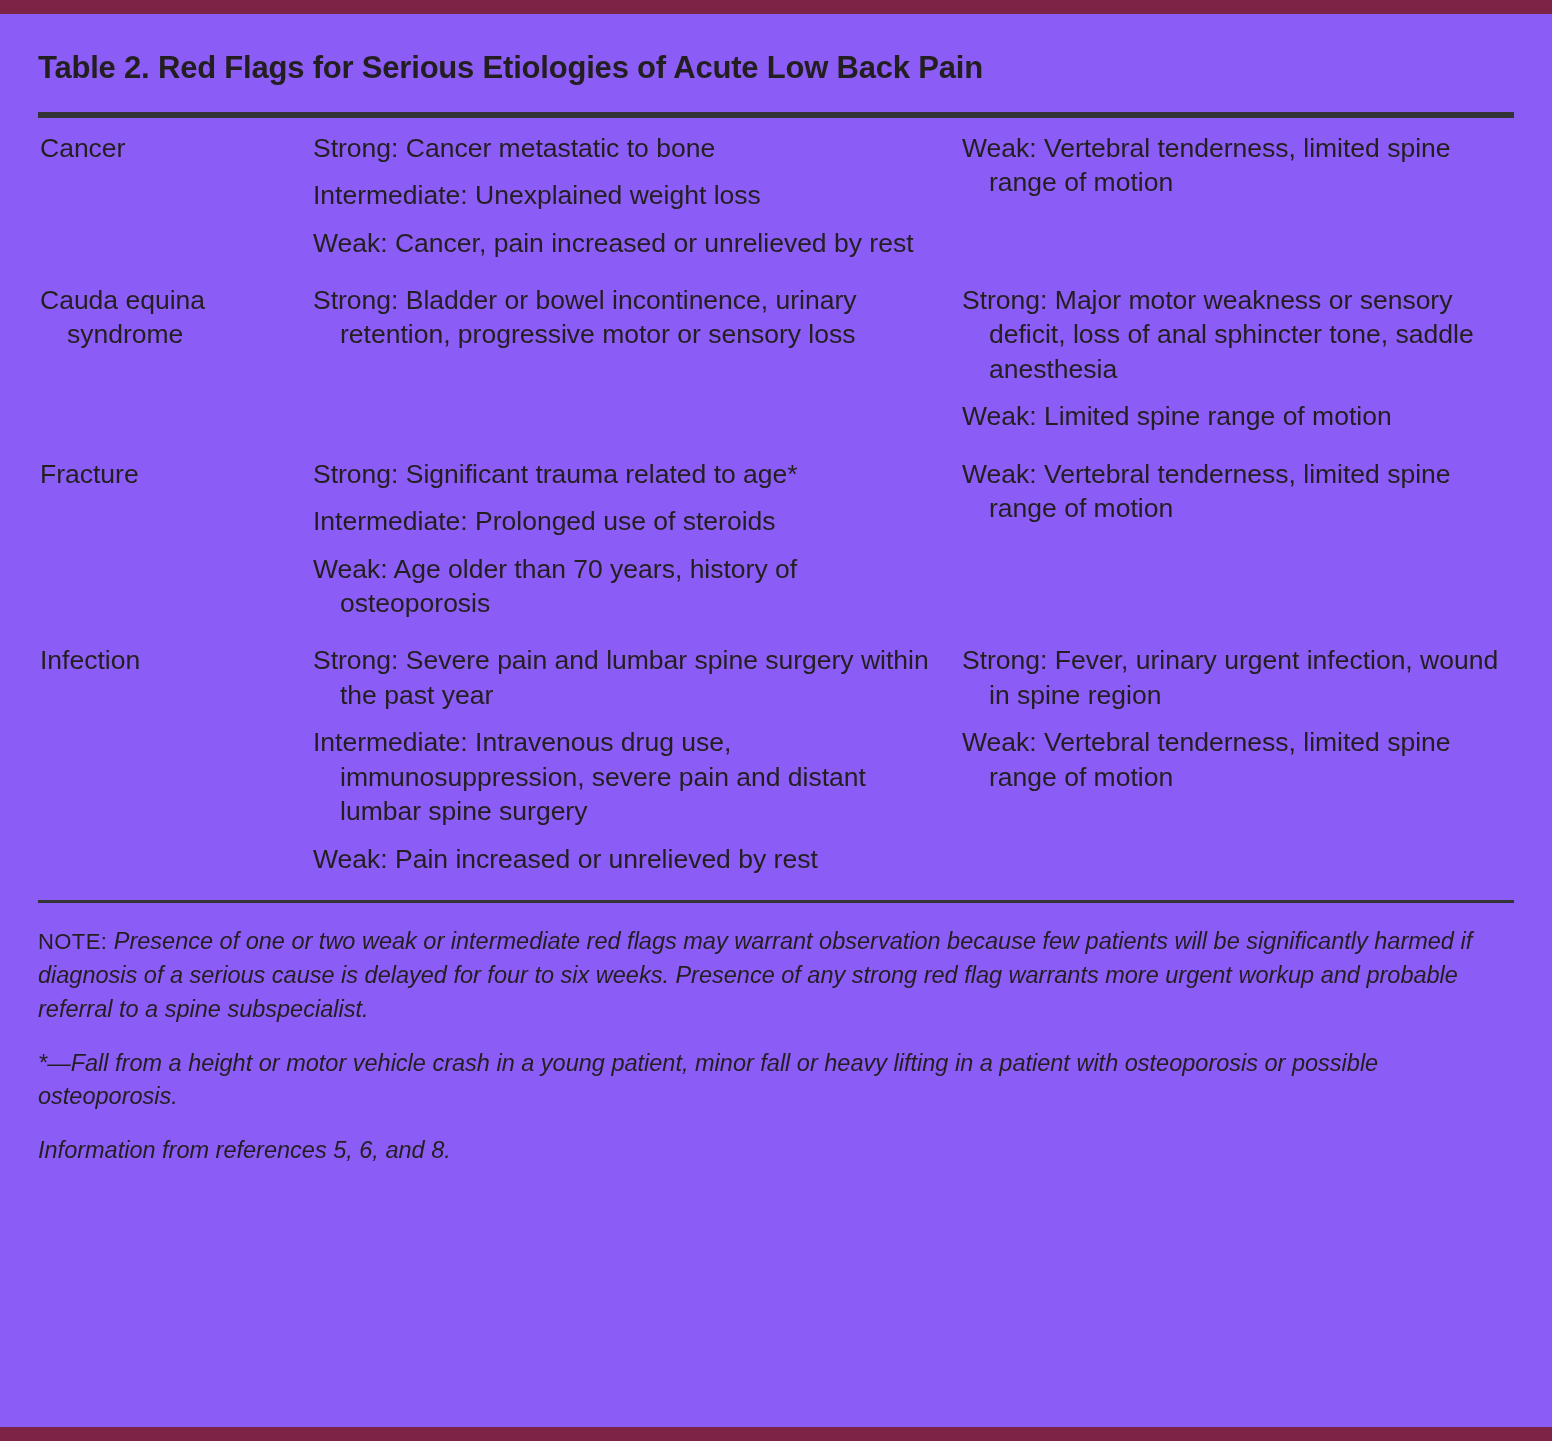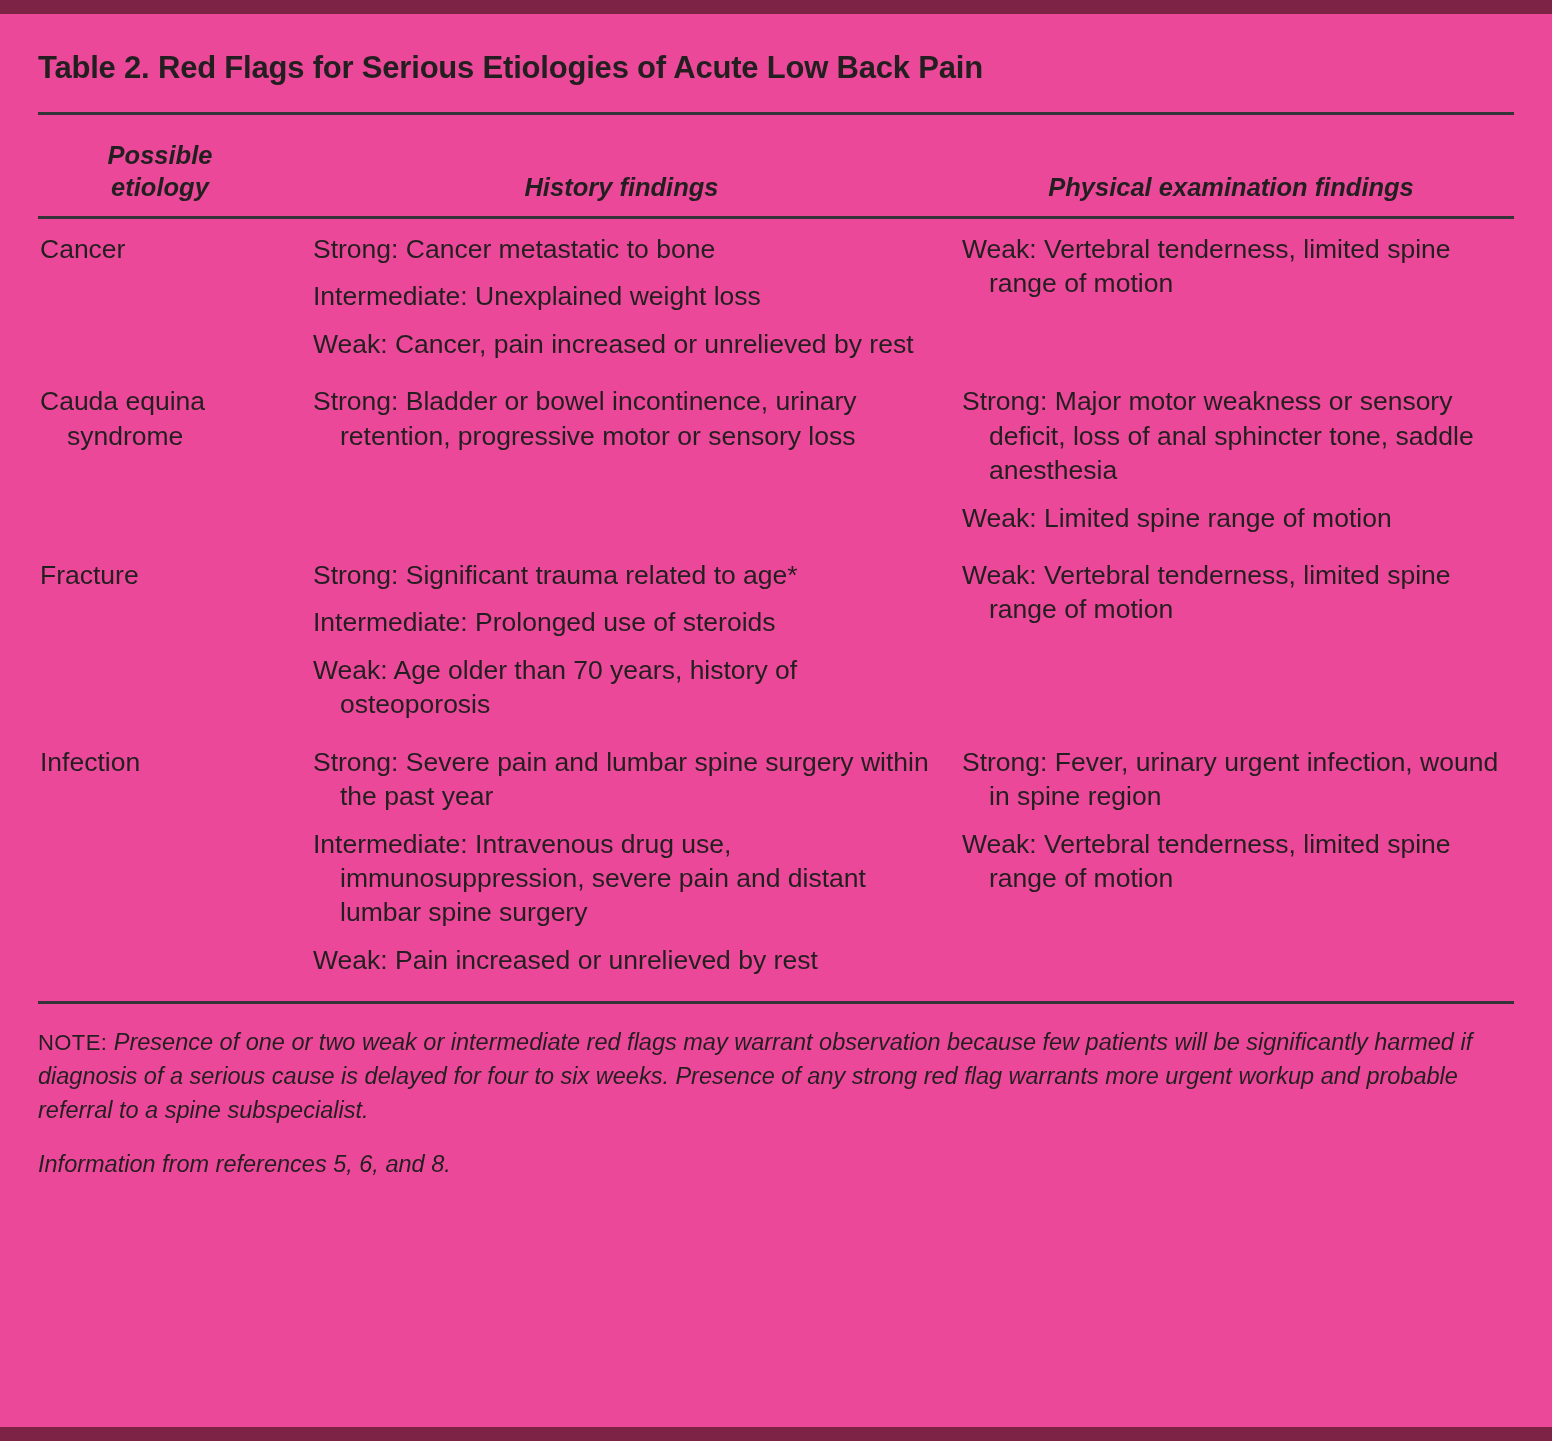--- a/index.html
+++ b/index.html
@@ -9,21 +9,21 @@
   }
   body {
     font-family: "Liberation Sans", sans-serif;
   }
 
   .table-card {
     position: relative;
     width: 1552px;
     height: 1441px;
     box-sizing: border-box;
-    background: #ec4899;
+    background: #8b5cf6;
     overflow: hidden;
   }
 
   .bar-top,
   .bar-bottom {
     position: absolute;
     left: 0;
     width: 100%;
     height: 14px;
     background: #7d2346;
@@ -134,38 +134,20 @@
 <div class="table-card">
 
   <div class="bar-top"></div>
 
   <div class="inner">
 
     <div class="table-title">Table 2. Red Flags for Serious Etiologies of Acute Low Back Pain</div>
 
     <hr class="rule rule-title">
 
-    <table class="grid">
-      <colgroup>
-        <col class="col-etiology">
-        <col class="col-history">
-        <col class="col-physical">
-      </colgroup>
-
-      <thead>
-        <tr>
-          <th class="hdr-cell etio">
-            <span>Possible</span><br>
-            <span>etiology</span>
-          </th>
-          <th class="hdr-cell hist">History findings</th>
-          <th class="hdr-cell phys">Physical examination findings</th>
-        </tr>
-      </thead>
-    </table>
 
     <hr class="rule rule-header">
 
     <table class="grid">
       <colgroup>
         <col class="col-etiology">
         <col class="col-history">
         <col class="col-physical">
       </colgroup>
       <tbody>
@@ -226,19 +208,20 @@
           </td>
         </tr>
 
       </tbody>
     </table>
 
     <hr class="rule rule-foot">
 
     <div class="footnotes">
       <p class="note"><span class="note-label">NOTE:</span> <span>Presence of one or two weak or intermediate red flags may warrant observation because few patients will be significantly harmed if diagnosis of a serious cause is delayed for four to six weeks. Presence of any strong red flag warrants more urgent workup and probable referral to a spine subspecialist.</span></p>
+      <p class="note">*—Fall from a height or motor vehicle crash in a young patient, minor fall or heavy lifting in a patient with osteoporosis or possible osteoporosis.</p>
       <p class="note">Information from references 5, 6, and 8.</p>
     </div>
 
   </div>
 
   <div class="bar-bottom"></div>
 </div>
 
 </body></html>

